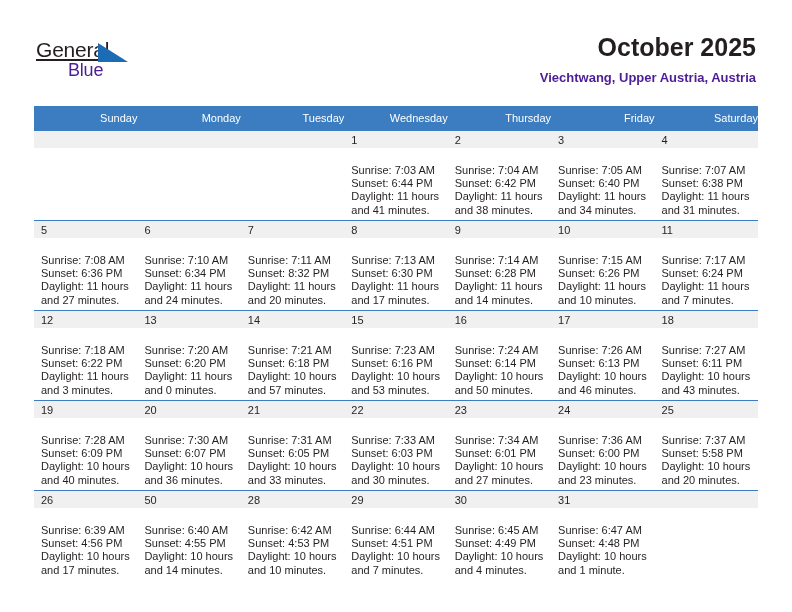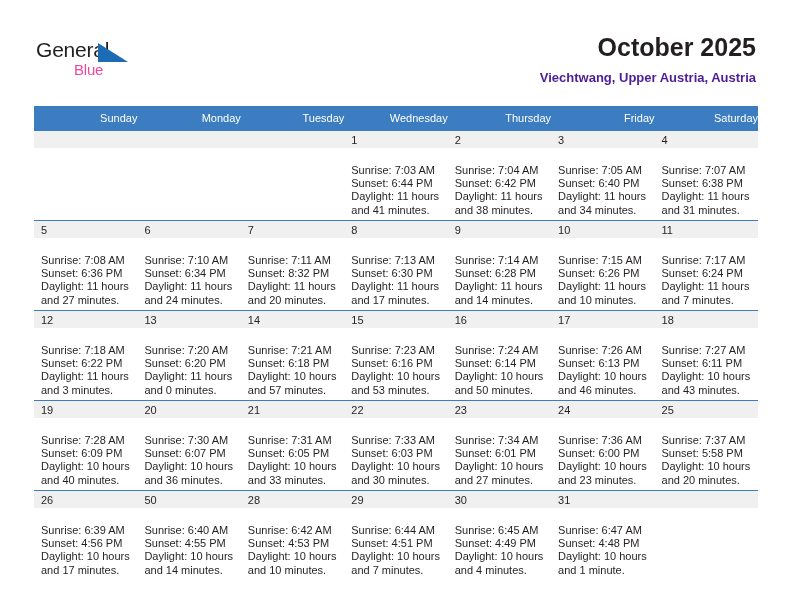--- a/index.html
+++ b/index.html
@@ -41,37 +41,38 @@
   }
   .logo-general {
     position: absolute;
     left: 0;
     top: 0;
     font-size: 21px;
     letter-spacing: -0.2px;
     color: #231f20;
     line-height: 24px;
     white-space: nowrap;
+    text-decoration: underline;
   }
   .logo-tri {
     position: absolute;
     left: 62px;
     top: 5px;
     width: 0;
     height: 0;
     border-left: 30px solid #1b6cb5;
     border-top: 19px solid transparent;
   }
   .logo-blue {
     position: absolute;
-    left: 38px;
+    left: 32px;
     top: 20px;
-    font-size: 15px;
+    font-size: 18px;
     letter-spacing: -0.2px;
-    color: #ec4899;
+    color: #4c1d95;
     line-height: 24px;
     white-space: nowrap;
   }
 
   .title-block {
     position: absolute;
     right: 36px;
     top: 32px;
     text-align: right;
   }

